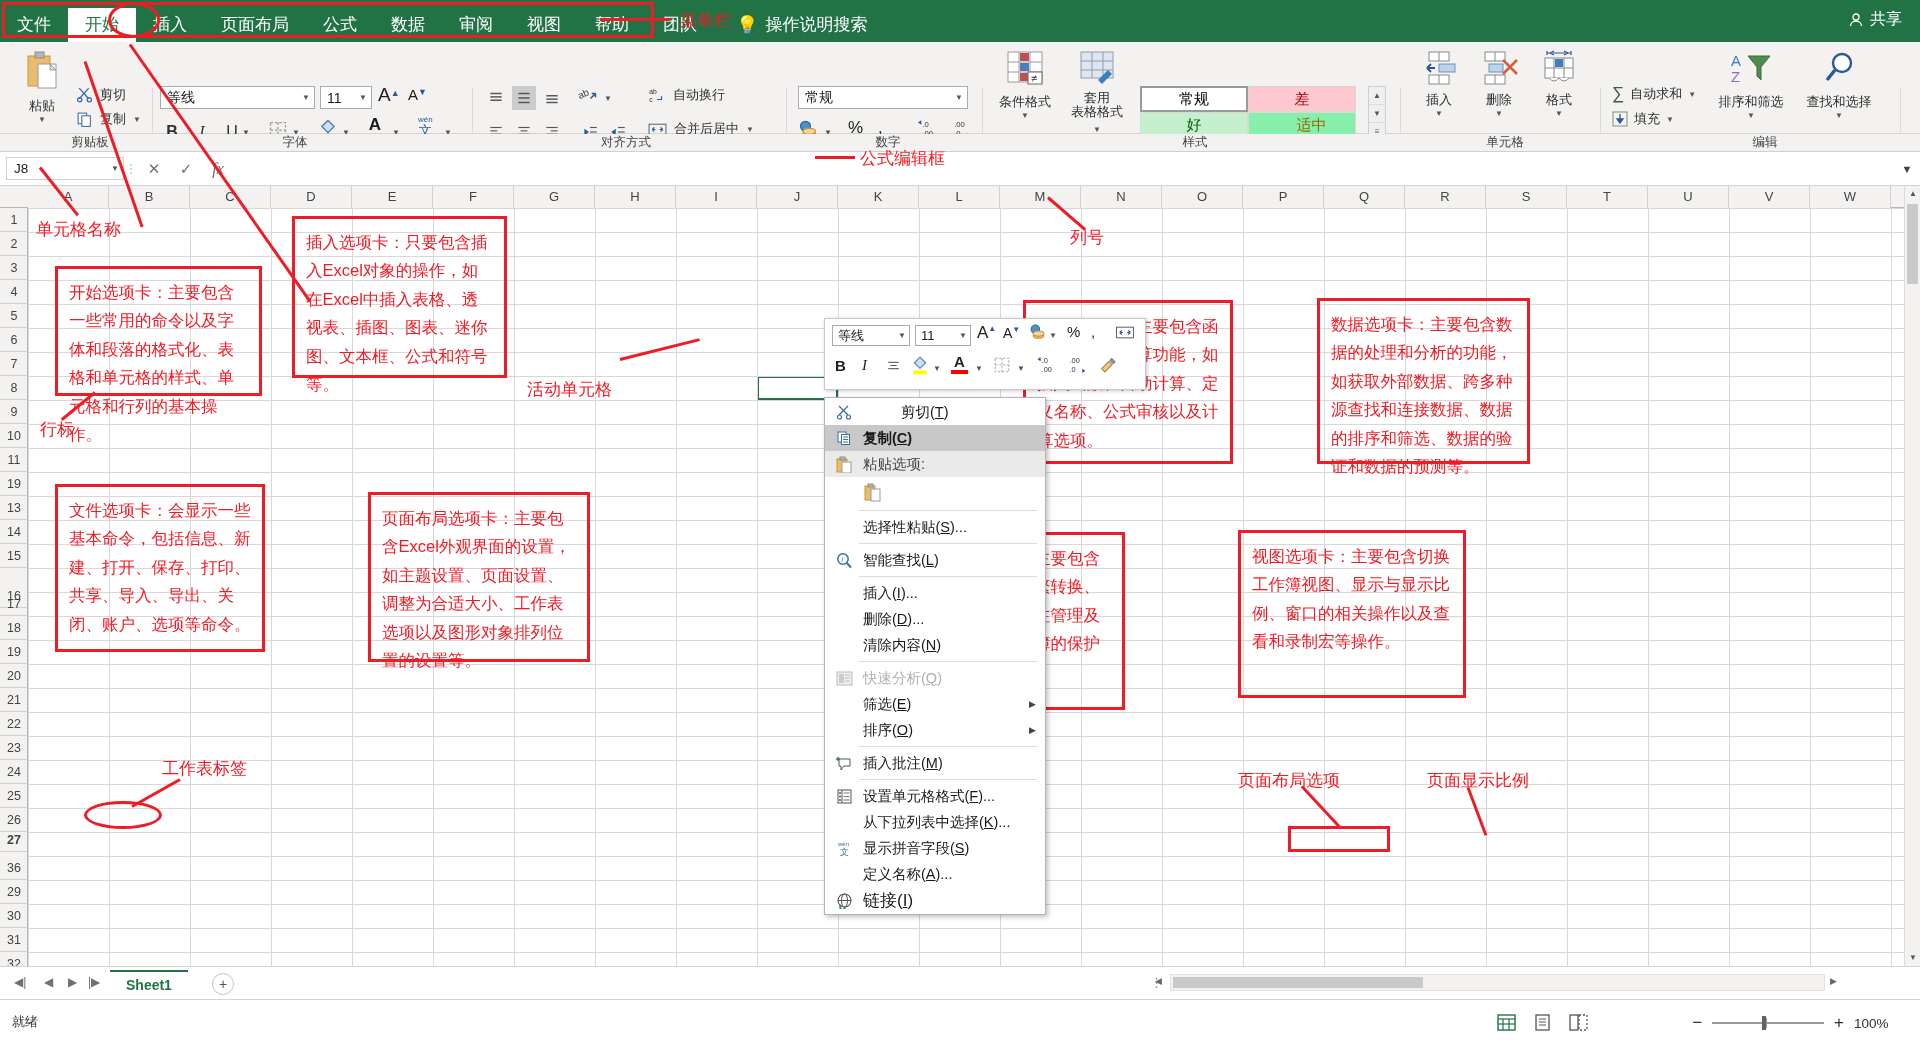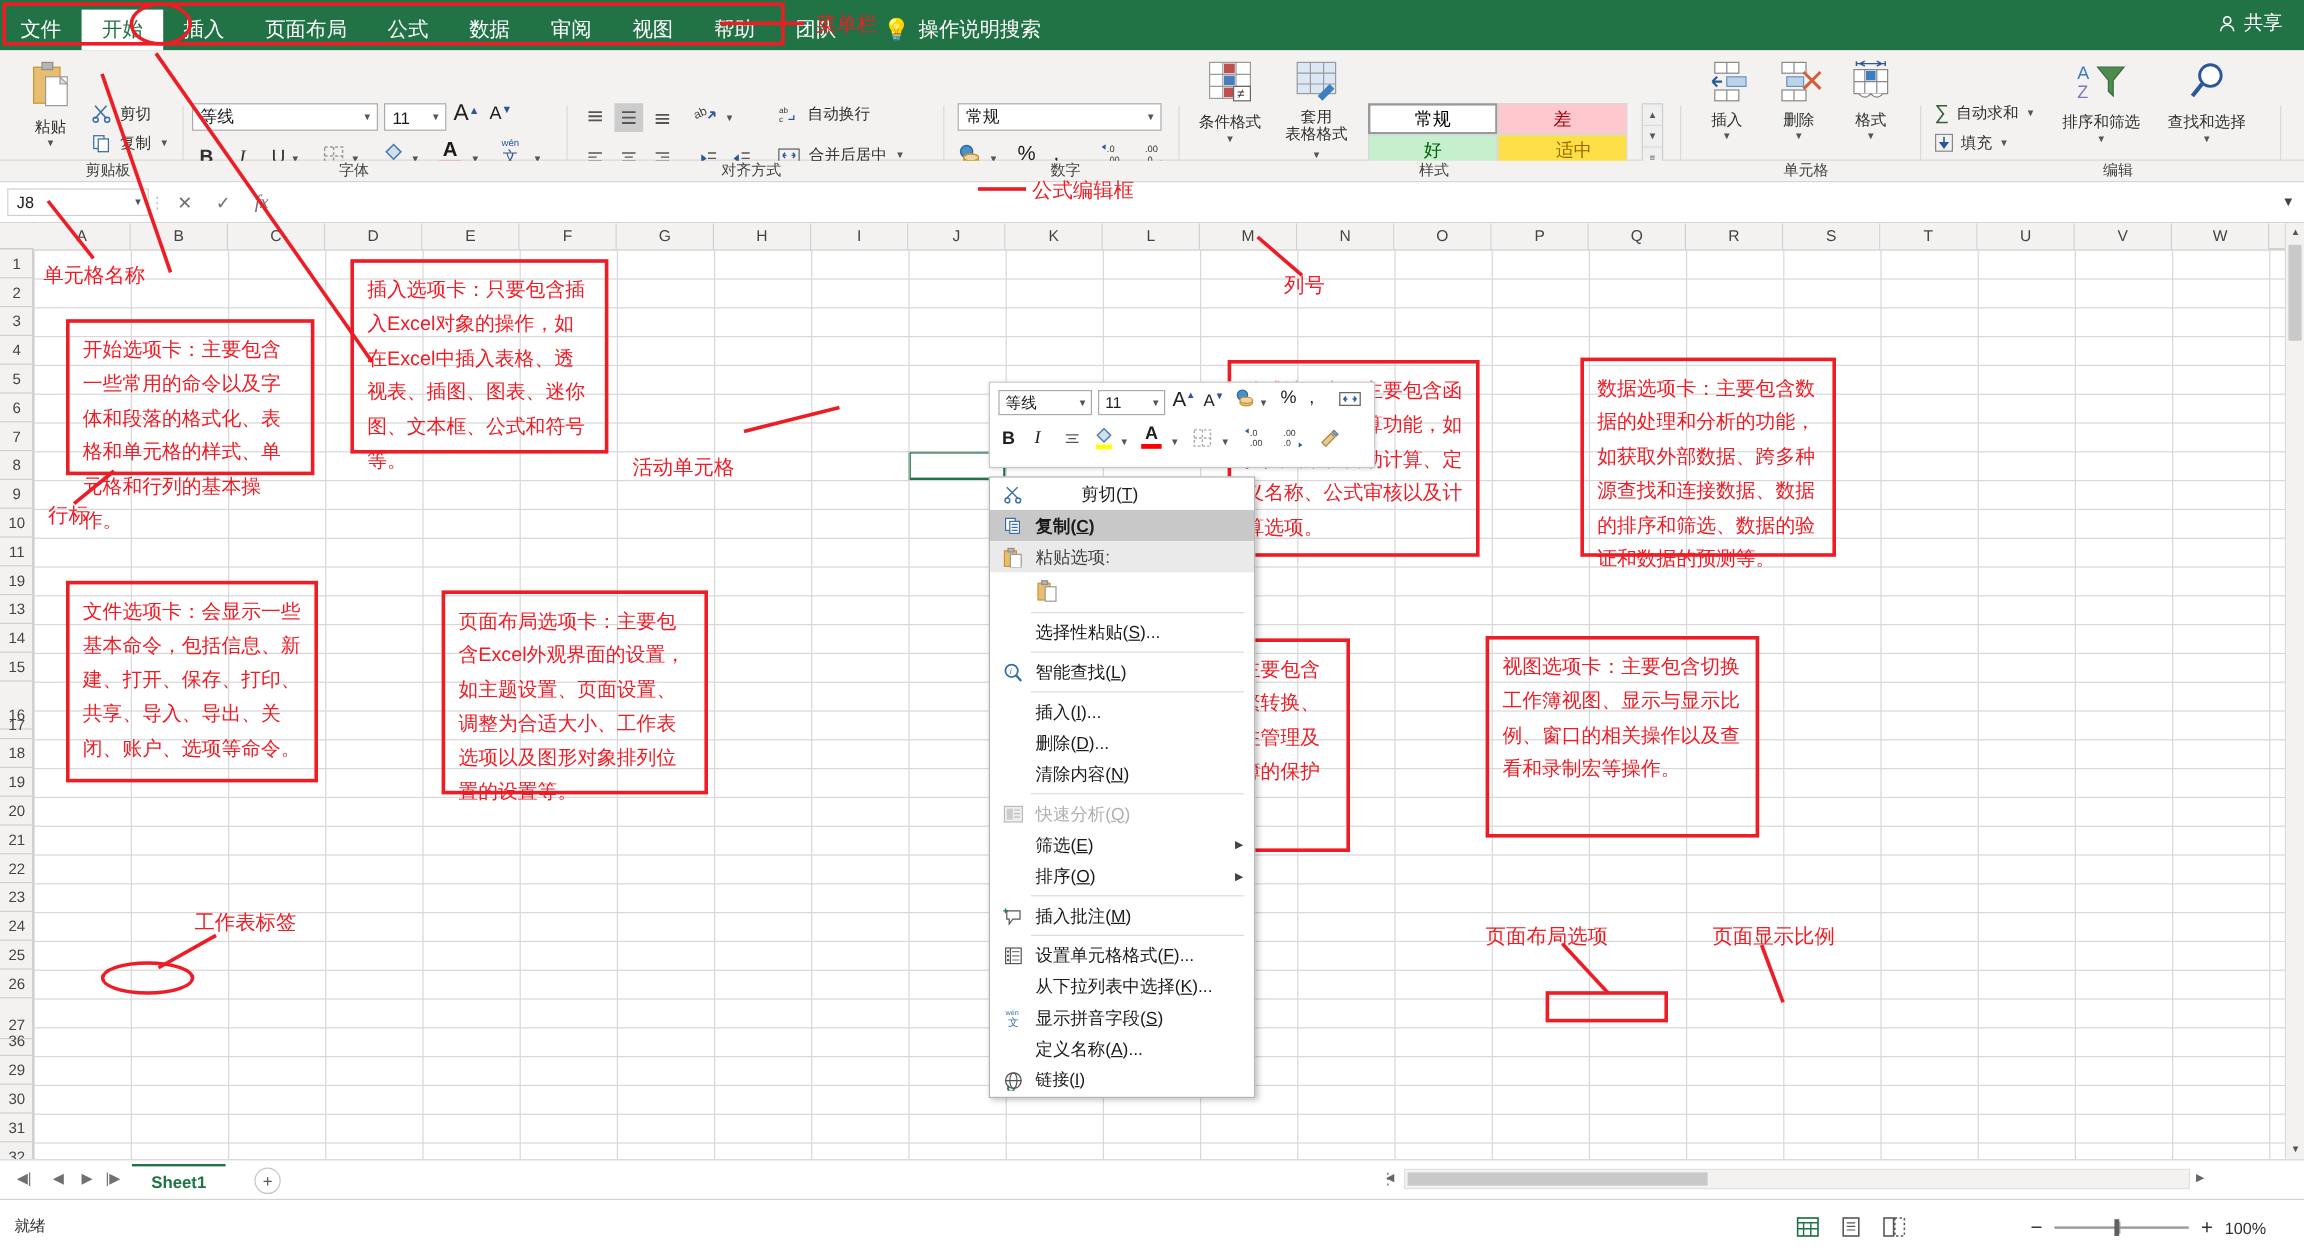--- a/index.html
+++ b/index.html
@@ -392,21 +392,21 @@
         <line x1="7" y1="20" x2="39" y2="20" stroke="#9a9a9a"></line>
       <path d="M24 30 L34 20 L38 24 L28 34 Z" fill="#3d7ebd"></path>
     </svg>
     <div class="btxt" style="line-height:1.1;">套用<br>表格格式</div>
     <span class="caret">▼</span>
   </div>
   <div class="rb" style="left:1140px; top:44px; display:flex; flex-wrap:wrap; width:222px; gap:0;">
     <div class="stylecell" style="background:#ffffff; color:#000; border:2px solid #9a9a9a;">常规</div>
     <div class="stylecell" style="background:#ffc7ce; color:#9c0006;">差</div>
     <div class="stylecell" style="background:#c6efce; color:#006100;">好</div>
-    <div class="stylecell" style="background:#fde047; color:#9c6500;padding-left:19px;">适中</div>
+    <div class="stylecell" style="background:#86efac; color:#9c6500;padding-left:19px;">适中</div>
   </div>
   <div class="rb" style="left:1368px; top:44px; width:18px; height:54px; background:#efefef; border:1px solid #cfcfcf;">
     <div style="text-align:center;font-size:8px;color:#555;line-height:17px;border-bottom:1px solid #dcdcdc;">▲</div>
     <div style="text-align:center;font-size:8px;color:#555;line-height:17px;border-bottom:1px solid #dcdcdc;">▼</div>
     <div style="text-align:center;font-size:8px;color:#555;line-height:17px;">≡</div>
   </div>
   <div class="grp-sep" style="left:1400px;"></div>
 
   <div class="rb" style="left:1412px; top:8px; width:54px; text-align:center;">
     <svg width="44" height="38" viewBox="0 0 44 38">
@@ -558,21 +558,21 @@
       <div class="cell-row" style="top: 384px;">17</div>
       <div class="cell-row" style="top: 408px;">18</div>
       <div class="cell-row" style="top: 432px;">19</div>
       <div class="cell-row" style="top: 456px;">20</div>
       <div class="cell-row" style="top: 480px;">21</div>
       <div class="cell-row" style="top: 504px;">22</div>
       <div class="cell-row" style="top: 528px;">23</div>
       <div class="cell-row" style="top: 552px;">24</div>
       <div class="cell-row" style="top: 576px;">25</div>
       <div class="cell-row" style="top: 600px;">26</div>
-      <div class="cell-row" style="top: 634px;">27</div>
+      <div class="cell-row" style="top: 620px; font-weight: bold;">27</div>
       <div class="cell-row" style="top: 648px;">36</div>
       <div class="cell-row" style="top: 672px;">29</div>
       <div class="cell-row" style="top: 696px;">30</div>
       <div class="cell-row" style="top: 720px;">31</div>
       <div class="cell-row" style="top: 744px;">32</div>
     </div>
   <div id="sheet">
     <div id="activecell" style="left: 729px; top: 168px; width: 81px; height: 24px;"></div>
   <div class="gl-v" style="left: 0px;"></div>
       <div class="gl-v" style="left: 81px;"></div>
@@ -847,21 +847,21 @@
           <text x="2" y="7" font-size="6" fill="#3a6ea5">wén</text>
           <text x="4" y="16" font-size="9" fill="#3a6ea5">文</text>
         </svg>
       </span>
       <span style="padding-left: 4px;">显示拼音字段(<u>S</u>)</span>
     </div>
     <div style="position: relative; display: flex; align-items: center; height: 26px; padding-left: 4px; font-size: 14.5px; color: rgb(26, 26, 26);">
       <span style="width: 30px; display: flex; align-items: center; justify-content: center; flex: 0 0 30px;"></span>
       <span style="padding-left: 4px;">定义名称(<u>A</u>)...</span>
     </div>
-    <div style="position: relative; display: flex; align-items: center; height: 26px; padding-left: 4px; font-size: 14px; color: rgb(26, 26, 26);">
+    <div style="position: relative; display: flex; align-items: center; height: 26px; padding-left: 4px; font-size: 17px; color: rgb(26, 26, 26);">
       <span style="width: 30px; display: flex; align-items: center; justify-content: center; flex: 0 0 30px;">
         <svg width="17" height="17" viewBox="0 0 17 17">
           <circle cx="8.5" cy="8.5" r="6.5" fill="none" stroke="#555" stroke-width="1.1"></circle>
           <ellipse cx="8.5" cy="8.5" rx="3" ry="6.5" fill="none" stroke="#555" stroke-width="1"></ellipse>
           <line x1="2" y1="8.5" x2="15" y2="8.5" stroke="#555" stroke-width="1"></line>
           <path d="M5 13 a2.5 2.5 0 1 0 4 2" stroke="#2e7d4f" stroke-width="1.6" fill="none"></path>
         </svg>
       </span>
       <span style="padding-left: 4px;">链接(<u>I</u>)</span>
     </div>

